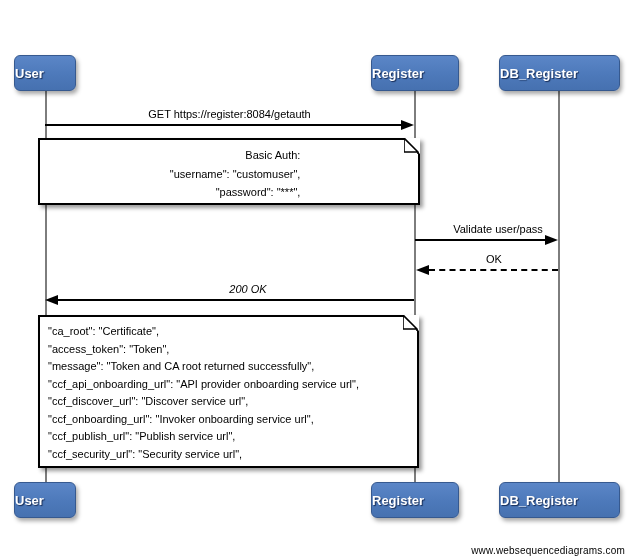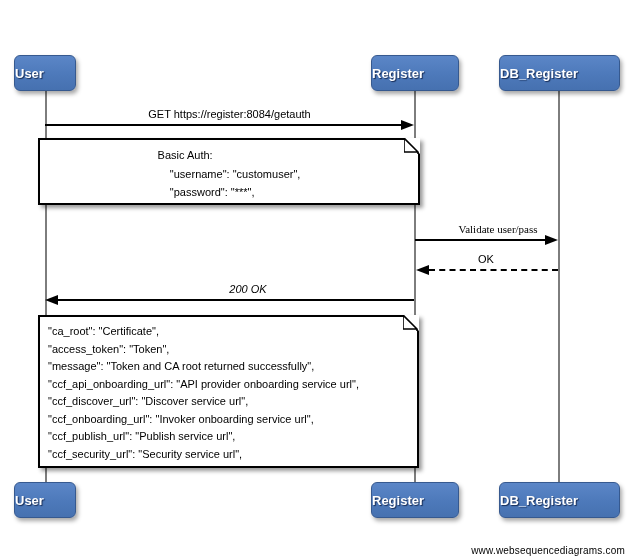--- a/index.html
+++ b/index.html
@@ -32,21 +32,21 @@
   .note{
     position:absolute;box-sizing:border-box;background:var(--note_bg,#fff);
     border:2px solid var(--note_border,#000);
     box-shadow:3px 3px 4px rgba(0,0,0,.40);
   }
   .note pre{
     margin:0;font-family:"Liberation Sans",sans-serif;font-size:11px;
     white-space:pre;text-align:left;
   }
   .note.centered{display:flex;justify-content:center;align-items:flex-start;}
-  .note.centered pre{padding-top:6px;line-height:18.5px;}
+  .note.centered pre{padding-top:6px;line-height:18.5px;text-align:right;}
   .note.lefty pre{padding:6px 0 0 8px;line-height:17.5px;}
   .fold{position:absolute;top:-2px;right:-2px;pointer-events:none;}
   .watermark{position:absolute;right:7px;top:536px;font-size:10px;letter-spacing:.2px;margin-top:9px;}
 </style>
 </head>
 <body>
 
 <div class="stage">
 
 
@@ -71,25 +71,25 @@
   <div class="note centered" style="left:38px;top:138px;width:382px;height:67px;">
     <pre>Basic Auth:
     "username": "customuser",
     "password": "***",</pre>
     <svg class="fold" width="16" height="16" viewBox="0 0 16 16">
       <polygon points="0,0 16,0 16,16" fill="#ffffff"></polygon>
       <path d="M0,0 L14,14 L14,16 M0,0 L0,14 L14,14" fill="none" stroke="#000000" stroke-width="1.6"></path>
     </svg>
   </div>
 
-  <div class="mlabel" style="left:414px;top:222px;width:168px;font-family:Liberation Serif, serif;">Validate user/pass</div>
+  <div class="mlabel" style="left:414px;top:222px;width:168px;">Validate user/pass</div>
   <div class="mline" style="left:415px;top:239px;width:130px;"></div>
   <div class="ah right" style="left:545px;top:235px;"></div>
 
-  <div class="mlabel" style="left:414px;top:252px;width:144px;">OK</div>
+  <div class="mlabel" style="left:414px;top:252px;width:144px;padding-left:8px;">OK</div>
   <div class="mline dashed" style="left:429px;top:269px;width:129px;"></div>
   <div class="ah left" style="left:416px;top:265px;"></div>
 
   <div class="mlabel" style="left:45px;top:282px;width:406px;font-style:italic;">200 OK</div>
   <div class="mline" style="left:58px;top:299px;width:356px;"></div>
   <div class="ah left" style="left:45px;top:295px;"></div>
 
   <div class="note lefty" style="left:38px;top:315px;width:381px;height:153px;">
     <pre>"ca_root": "Certificate",
 "access_token": "Token",

